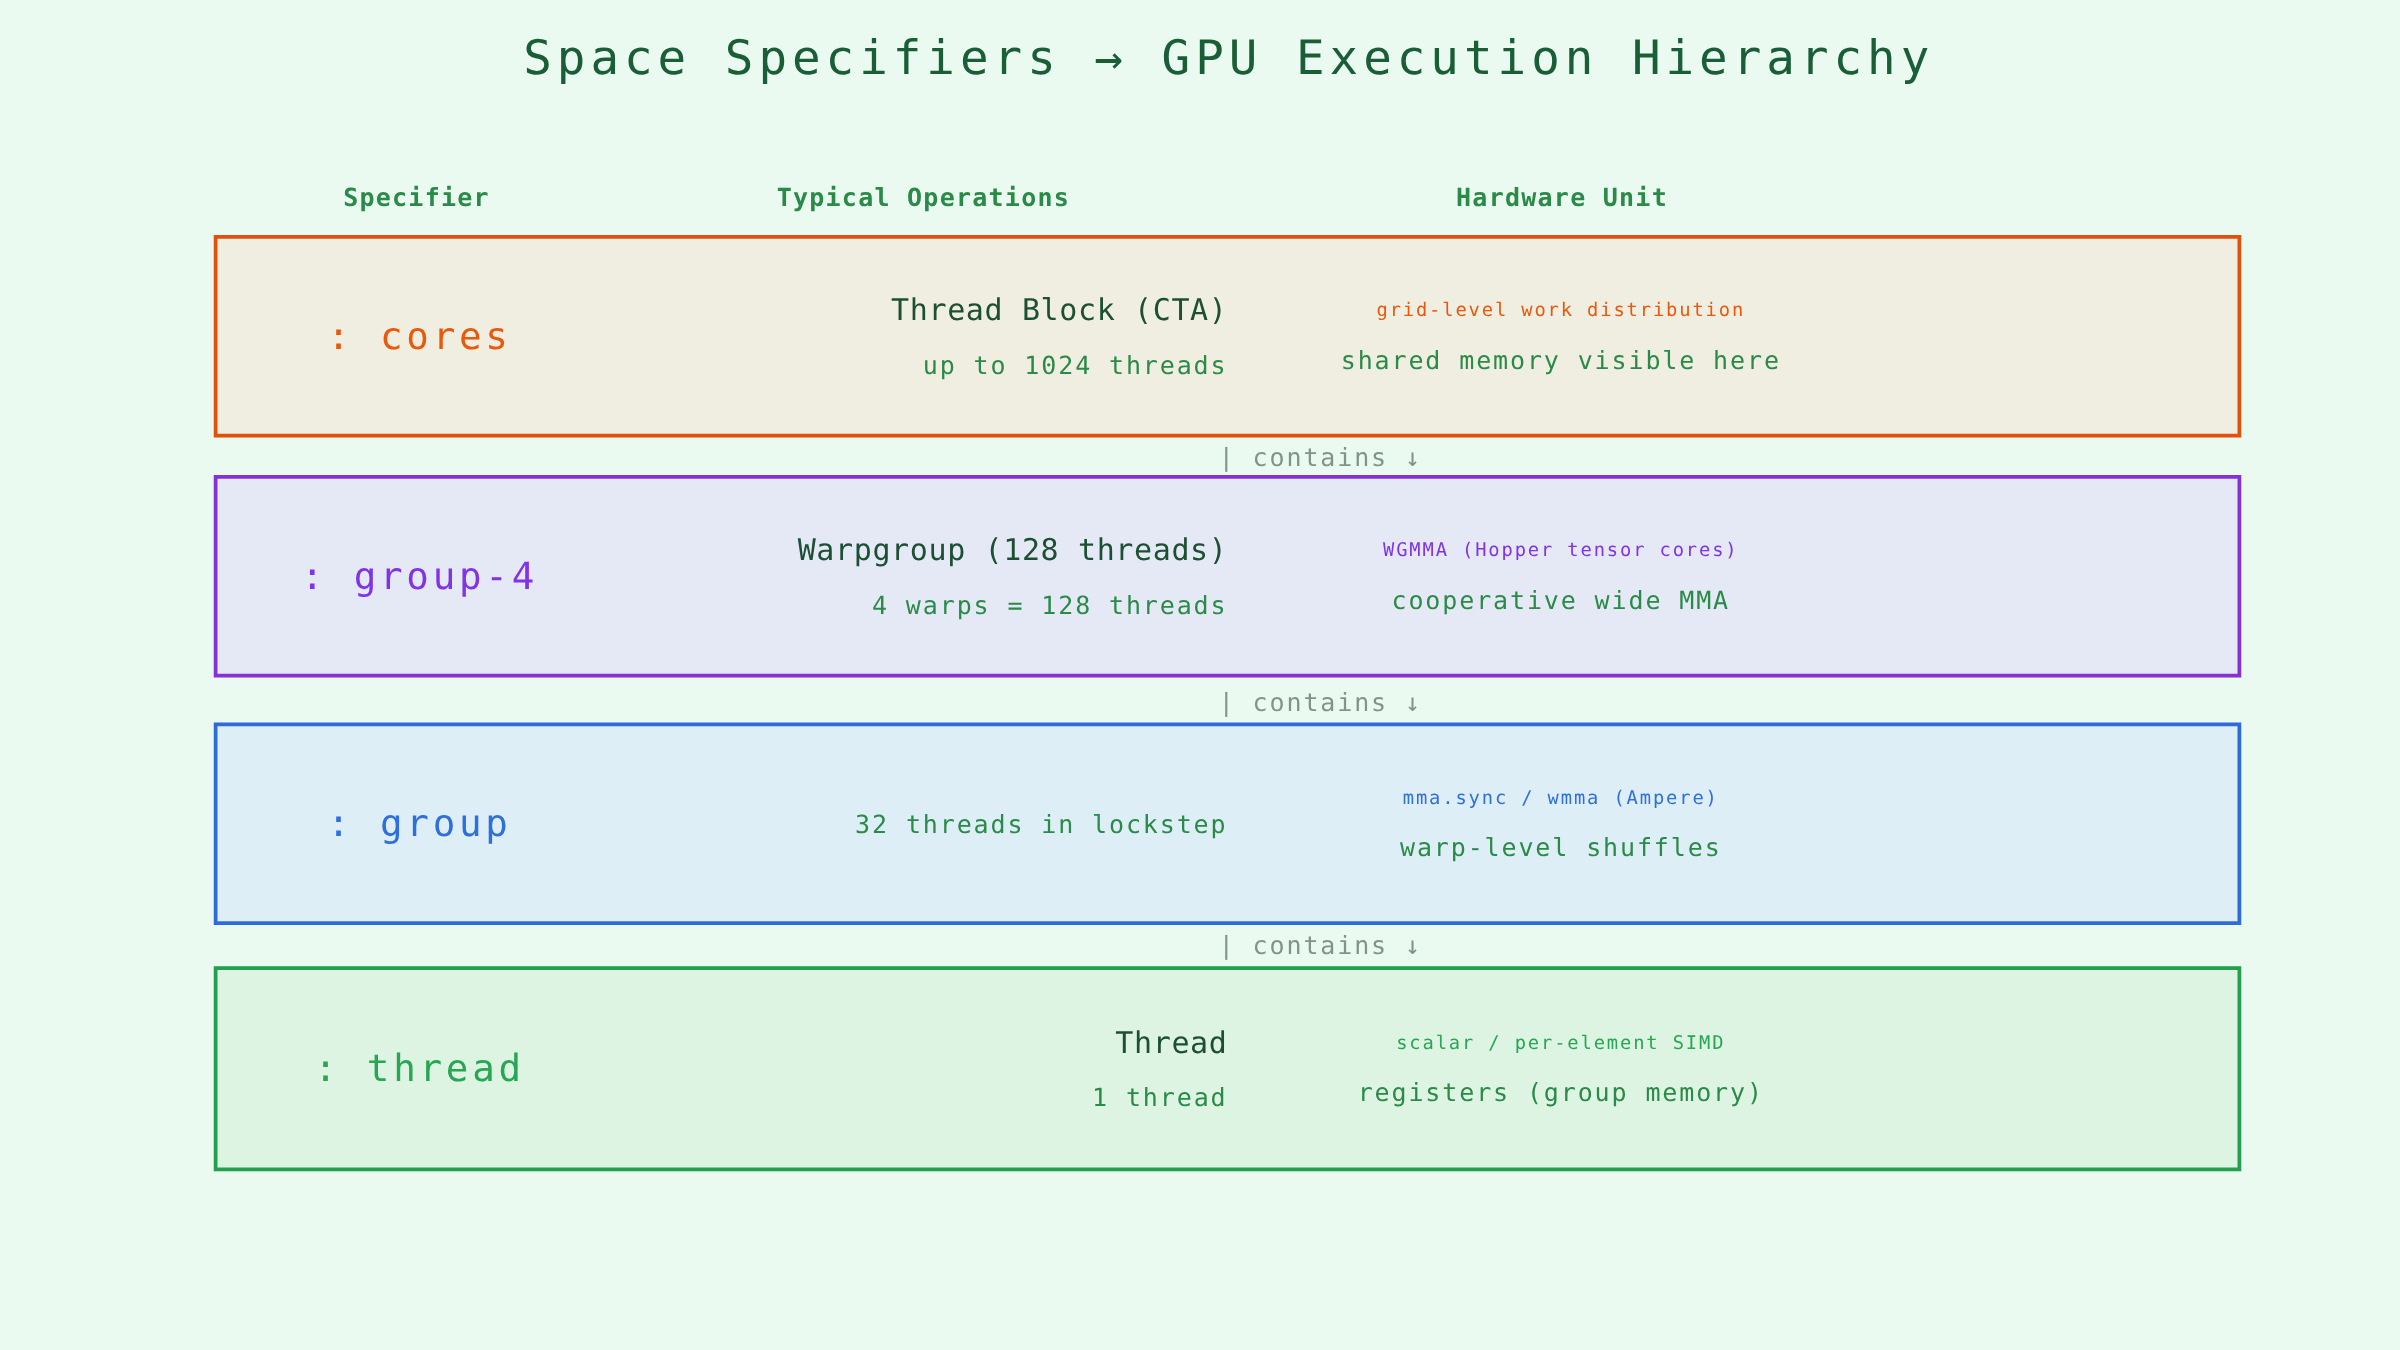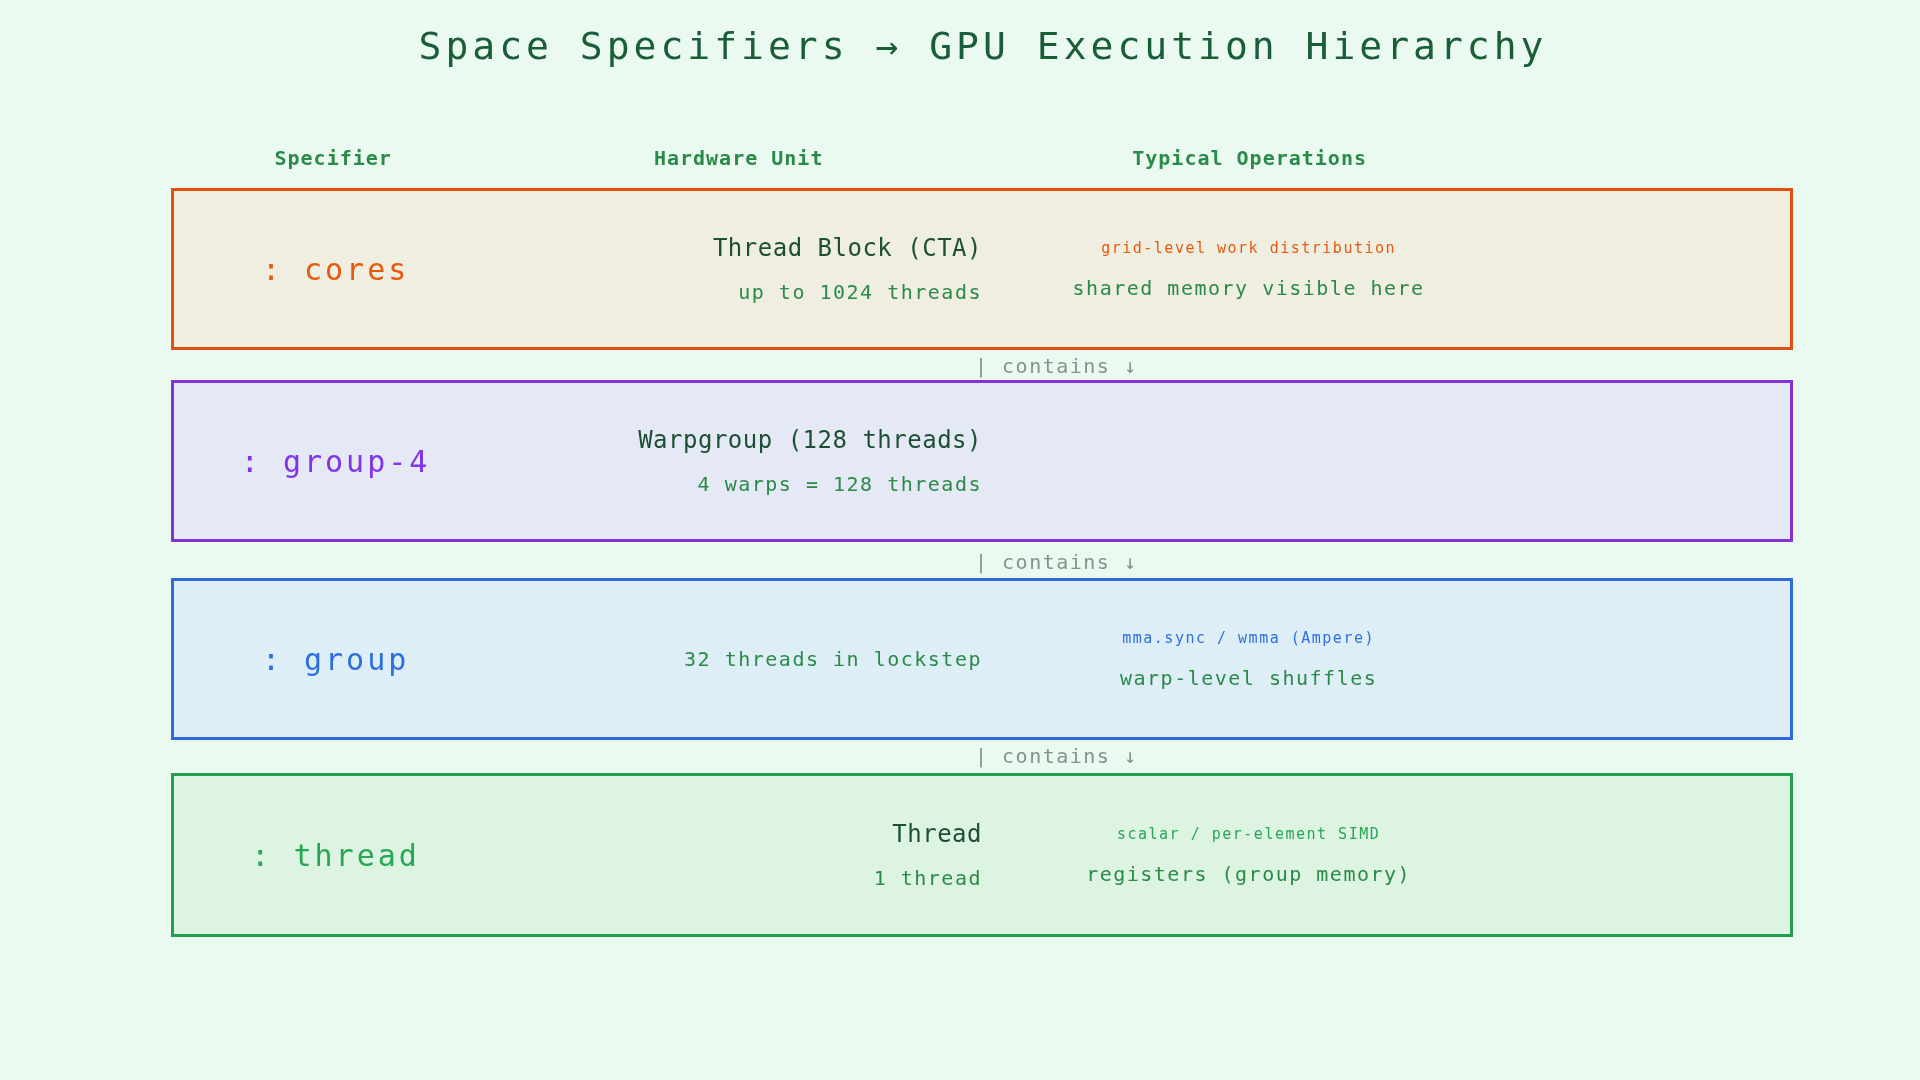--- a/index.html
+++ b/index.html
@@ -81,22 +81,22 @@
 </style>
 </head>
 <body>
 
 <div class="canvas">
 
   <div class="title">Space Specifiers → GPU Execution Hierarchy</div>
 
   <div class="headers col-grid">
     <div>Specifier</div>
+    <div>Typical Operations</div>
     <div>Hardware Unit</div>
-    <div>Typical Operations</div>
     <div></div>
   </div>
 
   <section class="hbox col-grid" style="top: 188px; --border: #e0500e; --bg: #efeee1; --accent: #e8590c;">
     <div class="spec">: cores</div>
     <div class="hw">
       <div class="hw-name">Thread Block (CTA)</div>
       <div class="hw-detail">up to 1024 threads</div>
     </div>
     <div class="ops">
@@ -108,20 +108,24 @@
 
   <div class="connector" style="top:354px">
     <span>| contains ↓</span>
   </div>
 
   <section class="hbox col-grid" style="top: 380px; --border: #8531d6; --bg: #e5e9f6; --accent: #8133e8;">
     <div class="spec">: group-4</div>
     <div class="hw">
       <div class="hw-name">Warpgroup (128 threads)</div>
       <div class="hw-detail">4 warps = 128 threads</div>
+    </div>
+    <div class="ops">
+      <div class="op-primary">WGMMA (Hopper tensor cores)</div>
+      <div class="op-secondary">cooperative wide MMA</div>
     </div>
     <div></div>
   </section>
 
   <div class="connector" style="top:550px">
     <span>| contains ↓</span>
   </div>
 
   <section class="hbox col-grid" style="top: 578px; --border: #2d6bdb; --bg: #ddeef6; --accent: #2e6fe0;">
     <div class="spec">: group</div>

